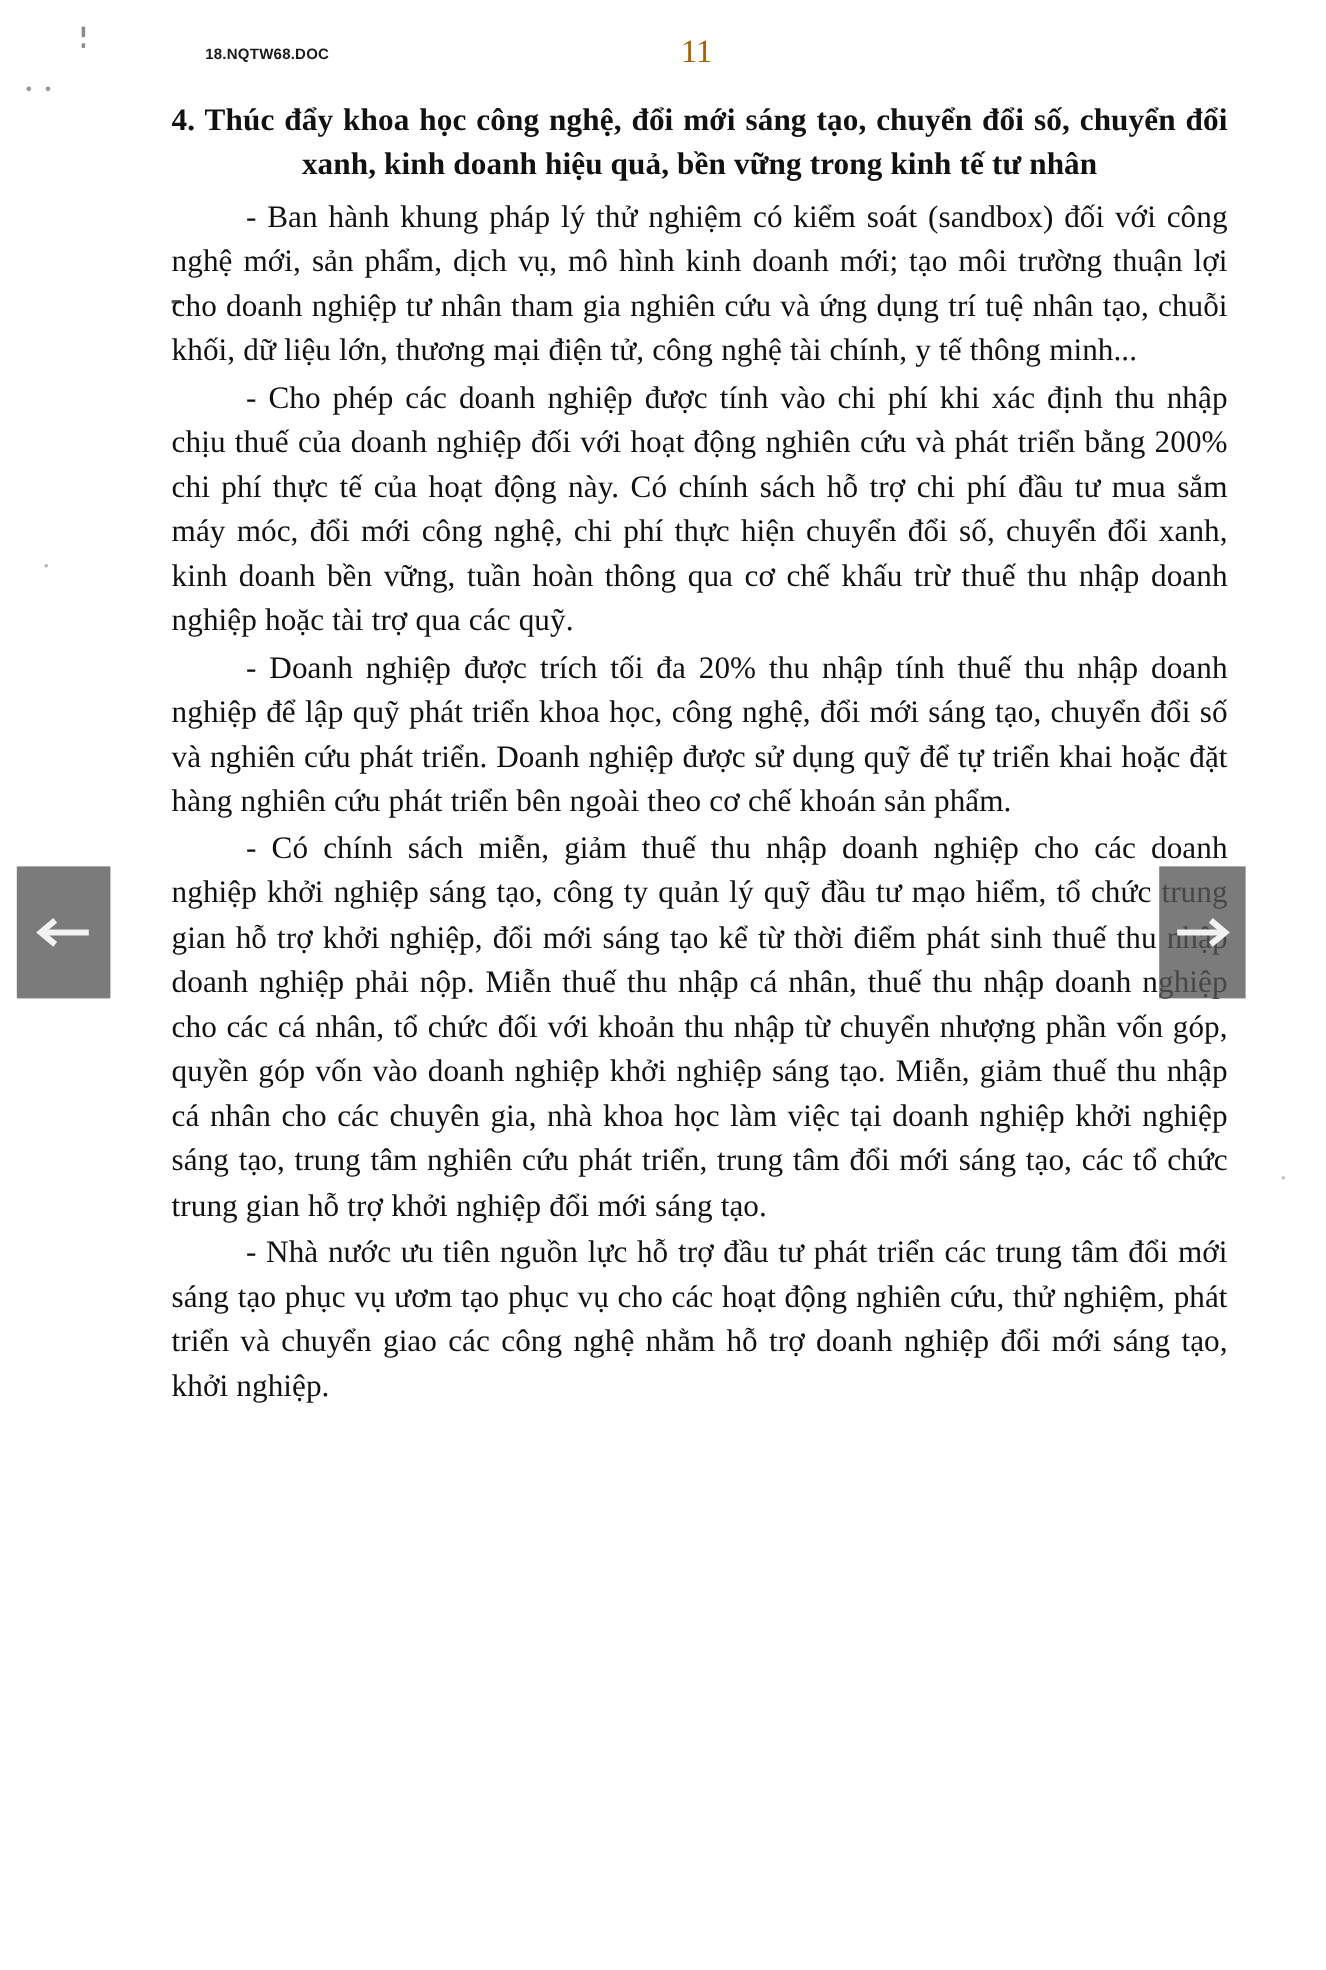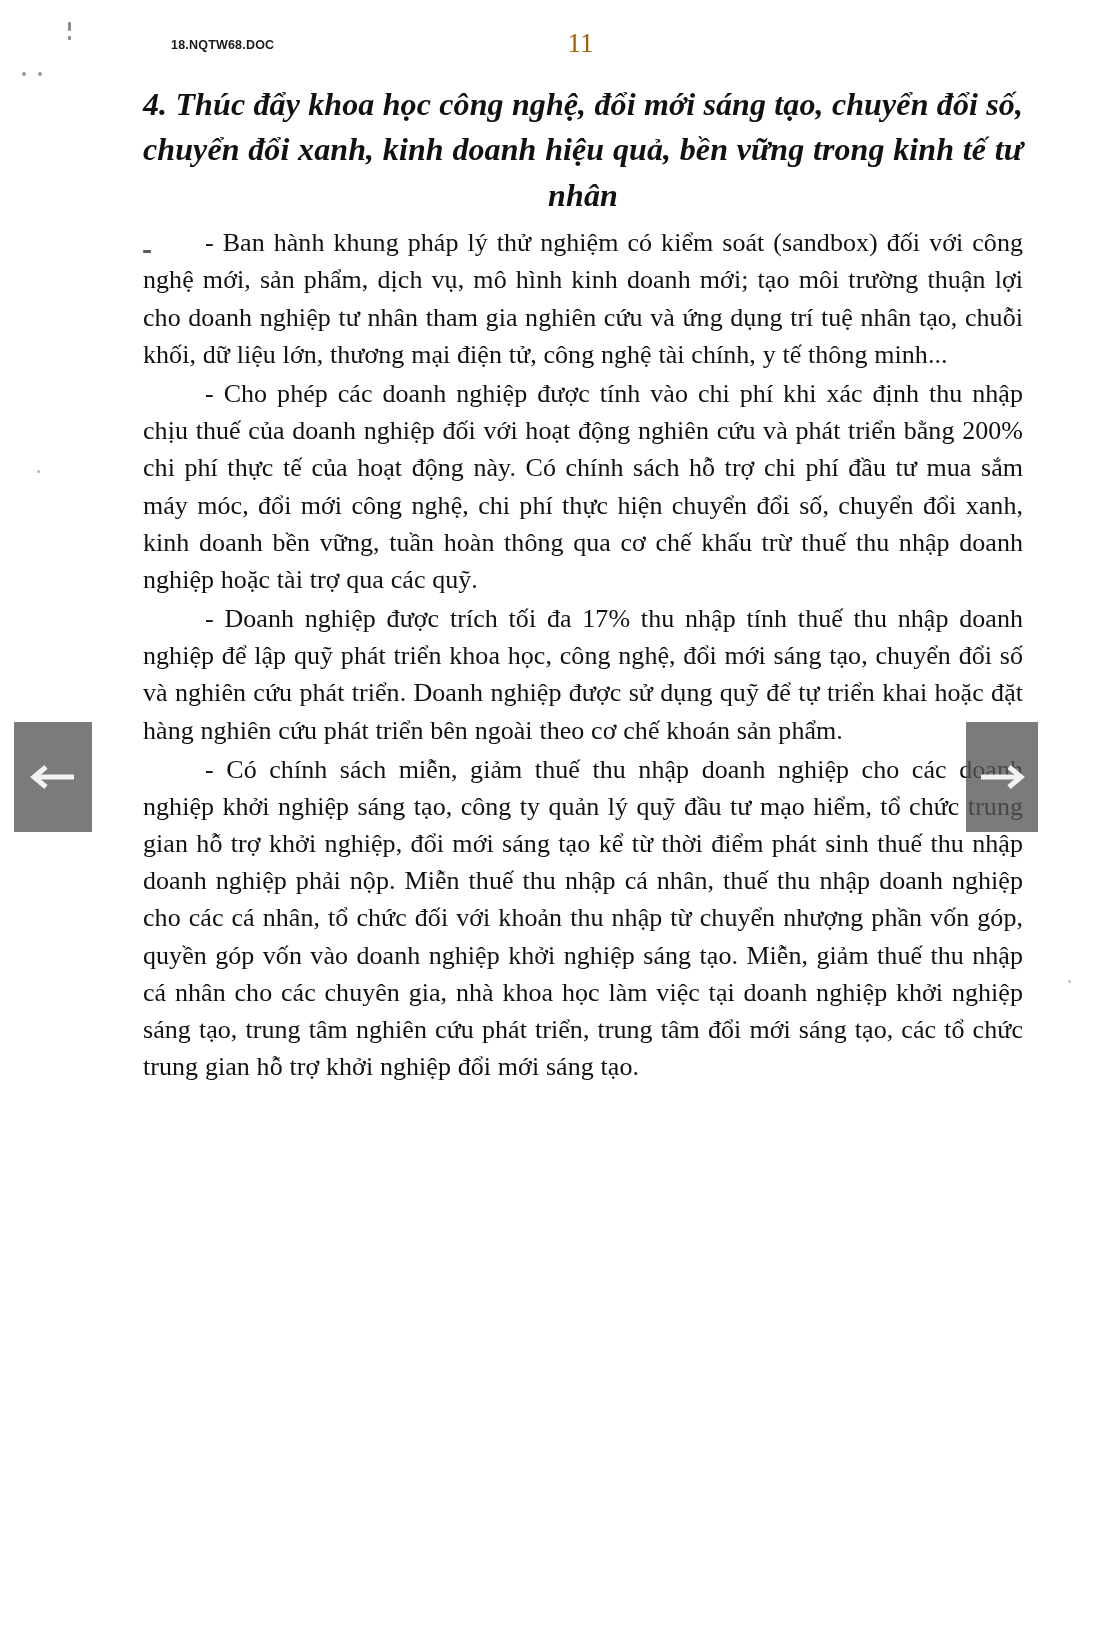--- a/index.html
+++ b/index.html
@@ -67,27 +67,26 @@
 
   
   .content {
     position: absolute;
     left: 143px;
     top: 82px;
     width: 880px;
   }
   h1.section-title {
     margin: 0 0 6px 0;
-    font-size: 32px;
+    font-size: 26px;
     font-weight: bold;
     line-height: 1.42;
     text-align: justify;
     text-align-last: center;
     letter-spacing: 0.1px;
-    font-style: italic;
   }
   p.para {
     margin: 0 0 2px 0;
     font-size: 26px;
     line-height: 1.43;
     text-align: justify;
     text-indent: 62px;
     letter-spacing: 0.05px;
     word-spacing: 0.2px;
   }
@@ -130,22 +129,23 @@
   <span class="speck s3"></span>
   <span class="speck s4"></span>
   <span class="speck s5"></span>
   <span class="speck s6"></span>
   <span class="speck s7"></span>
 
   <div class="content">
     <h1 class="section-title">4. Thúc đẩy khoa học công nghệ, đổi mới sáng tạo, chuyển đổi số, chuyển đổi xanh, kinh doanh hiệu quả, bền vững trong kinh tế tư nhân</h1>
     <p class="para">- Ban hành khung pháp lý thử nghiệm có kiểm soát (sandbox) đối với công nghệ mới, sản phẩm, dịch vụ, mô hình kinh doanh mới; tạo môi trường thuận lợi cho doanh nghiệp tư nhân tham gia nghiên cứu và ứng dụng trí tuệ nhân tạo, chuỗi khối, dữ liệu lớn, thương mại điện tử, công nghệ tài chính, y tế thông minh...</p>
     <p class="para">- Cho phép các doanh nghiệp được tính vào chi phí khi xác định thu nhập chịu thuế của doanh nghiệp đối với hoạt động nghiên cứu và phát triển bằng 200% chi phí thực tế của hoạt động này. Có chính sách hỗ trợ chi phí đầu tư mua sắm máy móc, đổi mới công nghệ, chi phí thực hiện chuyển đổi số, chuyển đổi xanh, kinh doanh bền vững, tuần hoàn thông qua cơ chế khấu trừ thuế thu nhập doanh nghiệp hoặc tài trợ qua các quỹ.</p>
-    <p class="para">- Doanh nghiệp được trích tối đa 17% thu nhập tính thuế thu nhập doanh nghiệp để lập quỹ phát triển khoa học, công nghệ, đổi mới sáng tạo, chuyển đổi số và nghiên cứu phát triển. Doanh nghiệp được sử dụng quỹ để tự triển khai hoặc đặt hàng nghiên cứu phát triển bên ngoài theo cơ chế khoán sản phẩm.</p>
+    <p class="para">- Doanh nghiệp được trích tối đa 20% thu nhập tính thuế thu nhập doanh nghiệp để lập quỹ phát triển khoa học, công nghệ, đổi mới sáng tạo, chuyển đổi số và nghiên cứu phát triển. Doanh nghiệp được sử dụng quỹ để tự triển khai hoặc đặt hàng nghiên cứu phát triển bên ngoài theo cơ chế khoán sản phẩm.</p>
     <p class="para">- Có chính sách miễn, giảm thuế thu nhập doanh nghiệp cho các doanh nghiệp khởi nghiệp sáng tạo, công ty quản lý quỹ đầu tư mạo hiểm, tổ chức trung gian hỗ trợ khởi nghiệp, đổi mới sáng tạo kể từ thời điểm phát sinh thuế thu nhập doanh nghiệp phải nộp. Miễn thuế thu nhập cá nhân, thuế thu nhập doanh nghiệp cho các cá nhân, tổ chức đối với khoản thu nhập từ chuyển nhượng phần vốn góp, quyền góp vốn vào doanh nghiệp khởi nghiệp sáng tạo. Miễn, giảm thuế thu nhập cá nhân cho các chuyên gia, nhà khoa học làm việc tại doanh nghiệp khởi nghiệp sáng tạo, trung tâm nghiên cứu phát triển, trung tâm đổi mới sáng tạo, các tổ chức trung gian hỗ trợ khởi nghiệp đổi mới sáng tạo.</p>
+    <p class="para tight">- Nhà nước ưu tiên nguồn lực hỗ trợ đầu tư phát triển các trung tâm đổi mới sáng tạo phục vụ ươm tạo phục vụ cho các hoạt động nghiên cứu, thử nghiệm, phát triển và chuyển giao các công nghệ nhằm hỗ trợ doanh nghiệp đổi mới sáng tạo, khởi nghiệp.</p>
   </div>
 
   <div class="nav-btn nav-prev">
     <svg width="46" height="26" viewBox="0 0 46 26">
       <line x1="44" y1="13" x2="4" y2="13"></line>
       <path d="M16 3 L4 13 L16 23"></path>
     </svg>
   </div>
 
   <div class="nav-btn nav-next">

